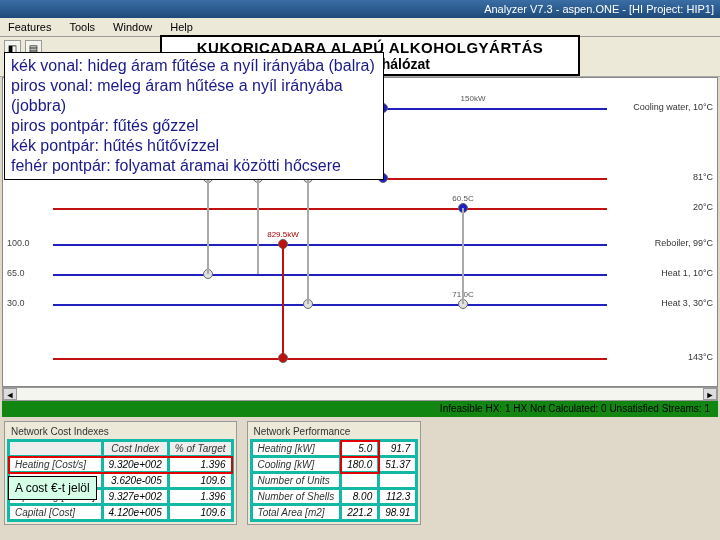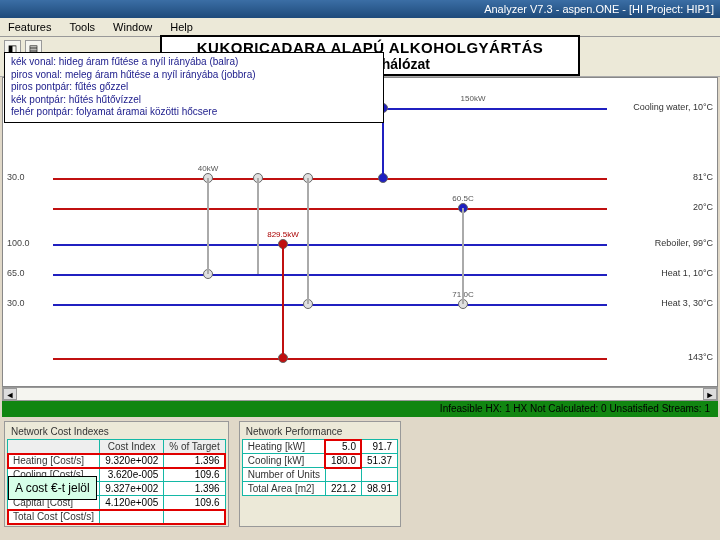--- a/index.html
+++ b/index.html
@@ -5,40 +5,40 @@
   * { margin: 0; padding: 0; box-sizing: border-box; font-family: Arial, sans-serif; }
   body { width: 720px; height: 540px; background: #e0d8c8; overflow: hidden; font-size: 11px; }
   .titlebar { background: linear-gradient(#3b6ea5,#1e4a7a); color: #fff; padding: 3px 6px; font-size: 11px; display: flex; align-items: center; justify-content: flex-end; }
   .menubar { background: #ece9d8; padding: 2px 4px; font-size: 11px; display: flex; gap: 10px; border-bottom: 1px solid #999; }
   .menubar span { padding: 1px 4px; }
   .toolbar { background: #ece9d8; padding: 3px 4px; display: flex; gap: 4px; border-bottom: 1px solid #aaa; position: relative; }
   .tbtn { width: 18px; height: 18px; border: 1px solid #999; background: #f5f5f0; font-size: 10px; text-align: center; line-height: 16px; }
   .header-box { position: absolute; left: 160px; top: -2px; width: 420px; background: #fff; border: 2px solid #000; text-align: center; padding: 2px 6px; z-index: 5; }
   .header-box .t1 { font-weight: bold; font-size: 15px; letter-spacing: 0.5px; }
   .header-box .t2 { font-weight: bold; font-size: 14px; }
-  .legend-box { position: absolute; left: 4px; top: 52px; width: 380px; background: #fff; border: 1px solid #000; padding: 3px 6px; z-index: 5; font-size: 10px; color: #1a1a8a; line-height: 1.25; }
+  .legend-box { position: absolute; left: 4px; top: 52px; width: 380px; background: #fff; border: 1px solid #000; padding: 3px 6px; z-index: 5; font-size: 16px; color: #1a1a8a; line-height: 1.25; }
   .canvas { background: #fff; height: 310px; position: relative; border: 1px solid #888; margin: 0 2px; }
   .stream-row { position: absolute; left: 50px; right: 110px; height: 2px; }
   .stream-blue { background: #2020c0; }
   .stream-red { background: #c01010; }
   .ylabel { position: absolute; left: 4px; font-size: 9px; color: #444; width: 44px; text-align: left; }
   .rlabel { position: absolute; right: 4px; font-size: 9px; color: #333; text-align: right; }
   .node { position: absolute; width: 10px; height: 10px; border-radius: 50%; border: 1px solid #666; transform: translate(-50%,-50%); }
   .node-grey { background: #e0e0e0; }
   .node-blue { background: #2020c0; }
   .node-red { background: #c01010; }
   .duty { position: absolute; font-size: 8px; color: #555; transform: translateX(-50%); }
   .util-line { position: absolute; width: 2px; background: #aaa; }
   .greenbar { height: 16px; background: #118611; color: #000; font-size: 10px; line-height: 16px; text-align: center; margin: 0 2px; position: relative; }
   .greenbar .status { position: absolute; right: 8px; color: #000; }
   .bottom { display: flex; gap: 10px; padding: 4px 4px 2px; }
   .panel { background: #ece9d8; border: 1px solid #999; padding: 2px; }
   .panel-title { font-size: 10px; padding: 2px 4px; color: #333; }
   table.grid { border-collapse: collapse; font-size: 10px; background: #fff; }
-  table.grid td, table.grid th { border: 1px solid #14b8a6; padding: 1px 5px; text-align: right; white-space: nowrap; }
+  table.grid td, table.grid th { border: 3px solid #14b8a6; padding: 1px 5px; text-align: right; white-space: nowrap; font-style: italic; }
   table.grid th { background: #eee; font-weight: normal; color: #333; text-align: center; }
   table.grid td.lbl { text-align: left; color: #333; }
   .hl-red { outline: 2px solid #e00000; outline-offset: -1px; }
   .note-cyan { background: #d6ffe8; border: 1px solid #000; padding: 4px 6px; font-size: 12px; position: absolute; bottom: 40px; left: 8px; z-index: 6; }
   .scroll-h { height: 14px; background: #ece9d8; border: 1px solid #999; margin: 0 2px; display: flex; }
   .scroll-h .arrow { width: 14px; border: 1px solid #999; background: #ddd; font-size: 9px; text-align: center; line-height: 12px; }
   .scroll-h .track { flex: 1; background: #f5f5f0; }
 </style>
 </head>
 <body>
@@ -162,25 +162,20 @@
       <tr>
             <td class="lbl">Operating [Cost/s]</td>
             <td>9.327e+002</td>
             <td>1.396</td>
           </tr>
       <tr>
             <td class="lbl">Capital [Cost]</td>
             <td>4.120e+005</td>
             <td>109.6</td>
           </tr>
-      <tr class="hl-red">
-            <td class="lbl">Total Cost [Cost/s]</td>
-            <td></td>
-            <td></td>
-          </tr>
     </tbody>
       </table>
   </div>
   <div class="panel">
     <div class="panel-title">Network Performance</div>
     <table class="grid">
       <tbody>
       <tr>
             <td class="lbl">Heating [kW]</td>
             <td class="hl-red">5.0</td>
@@ -190,20 +185,25 @@
             <td class="lbl">Cooling [kW]</td>
             <td class="hl-red">180.0</td>
             <td>51.37</td>
           </tr>
       <tr>
             <td class="lbl">Number of Units</td>
             <td></td>
             <td></td>
           </tr>
       <tr>
+            <td class="lbl">Number of Shells</td>
+            <td>8.00</td>
+            <td>112.3</td>
+          </tr>
+      <tr>
             <td class="lbl">Total Area [m2]</td>
             <td>221.2</td>
             <td>98.91</td>
           </tr>
     </tbody>
       </table>
   </div>
 </div>
 
 <div class="note-cyan">A cost €-t jelöl</div>

